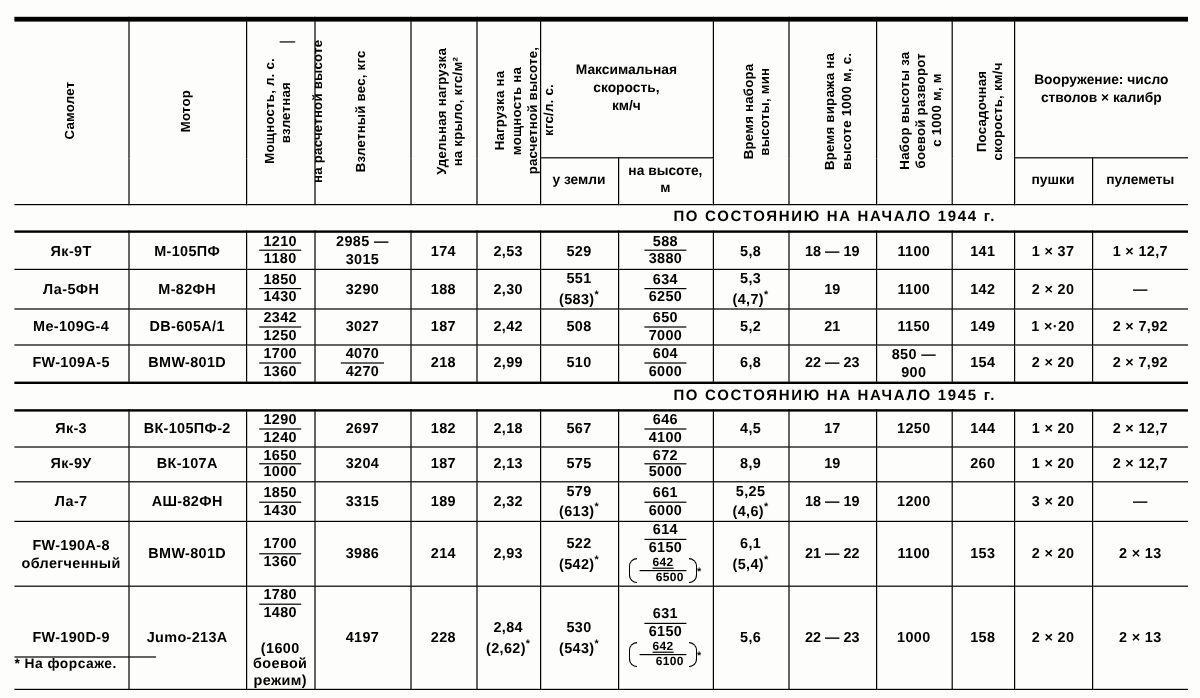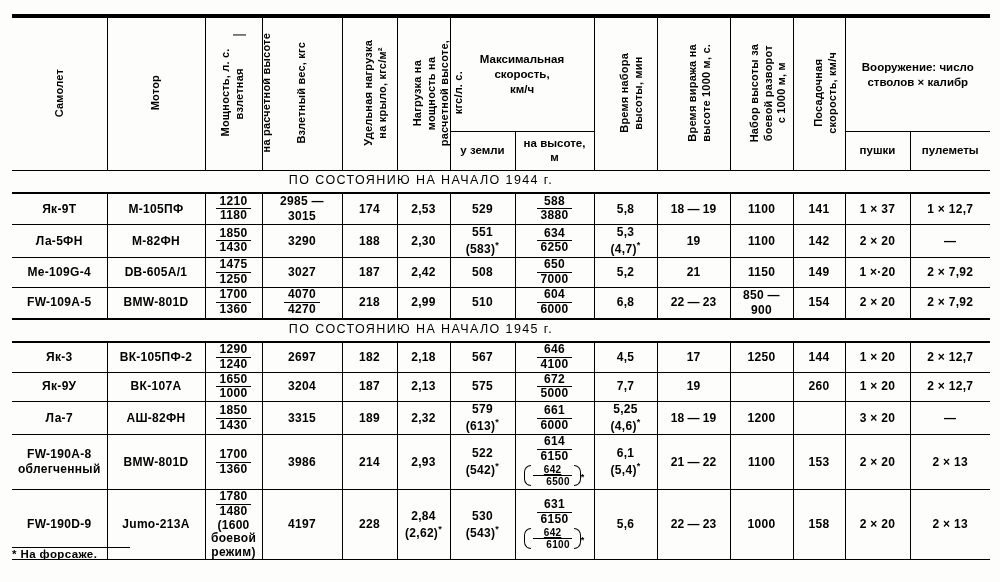--- a/index.html
+++ b/index.html
@@ -64,25 +64,26 @@
     font-size:11.5px;
     height:38px;
     line-height:1.2;
   }
 
   
   tr.section td{
     border-left:none;border-right:none;
     border-top:none;
     border-bottom:2.5px solid #000;
+    text-align:right;
     font-size:12.5px;
     letter-spacing:1.4px;
     padding:1px 160px 2px 0;
     height:18px;
-    font-weight:normal;
+    font-weight:bold;
   }
   tr.section.second td{ border-top:2.5px solid #000; }
 
   tbody td{
     font-size:12px;
     line-height:1.25;
     padding:3px 2px;
     font-weight:bold;
     letter-spacing:.3px;
   }
@@ -101,21 +102,21 @@
     border:1.6px solid #000;
   }
   .pfrac::before{left:0;border-right:none;border-radius:7px 0 0 7px;}
   .pfrac::after{right:0;border-left:none;border-radius:0 7px 7px 0;}
   .pfrac .num{display:block;border-bottom:1.6px solid #000;padding:0 2px;text-decoration:underline;}
   .pfrac .den{display:block;padding:0 2px;margin-left:11px;}
 
   .star{font-size:9px;vertical-align:super;}
   .sub2{display:block;font-size:12px;}
 
-  .pwr-extra{display:block;font-size:10.5px;line-height:1.12;font-weight:bold;}
+  .pwr-extra{display:block;font-size:10.5px;line-height:1.12;font-weight:bold;margin-top:16px;}
 
   .footnote{
     position:absolute;
     left:12px; top:548px;
     font-size:11.5px;font-weight:bold;letter-spacing:.4px;
   }
   .footrule{
     position:absolute;left:12px;top:547px;width:118px;
     border-top:1.5px solid #000;
   }
@@ -281,21 +282,21 @@
           <td>2 × 20</td>
           <td>—</td>
         </tr>
         <tr>
           <td class="name">
             <span class="sub2">Me-109G-4</span>
           </td>
           <td>
             <span class="sub2">DB-605A/1</span>
           </td>
-          <td><span class="frac"><span class="num">1475</span><span class="den">1250</span></span></td>
+          <td><span class="frac"><span class="num">2342</span><span class="den">1250</span></span></td>
           <td>
             <span class="sub2">3027</span>
           </td>
           <td>187</td>
           <td>2,42</td>
           <td>508</td>
           <td><span class="frac"><span class="num">650</span><span class="den">7000</span></span></td>
           <td>5,2</td>
           <td><span class="dash">21</span></td>
           <td>
@@ -363,21 +364,21 @@
             <span class="sub2">ВК-107А</span>
           </td>
           <td><span class="frac"><span class="num">1650</span><span class="den">1000</span></span></td>
           <td>
             <span class="sub2">3204</span>
           </td>
           <td>187</td>
           <td>2,13</td>
           <td>575</td>
           <td><span class="frac"><span class="num">672</span><span class="den">5000</span></span></td>
-          <td>7,7</td>
+          <td>8,9</td>
           <td><span class="dash">19</span></td>
           <td>
             <span class="sub2"></span>
           </td>
           <td>260</td>
           <td>1 × 20</td>
           <td>2 × 12,7</td>
         </tr>
         <tr>
           <td class="name">

